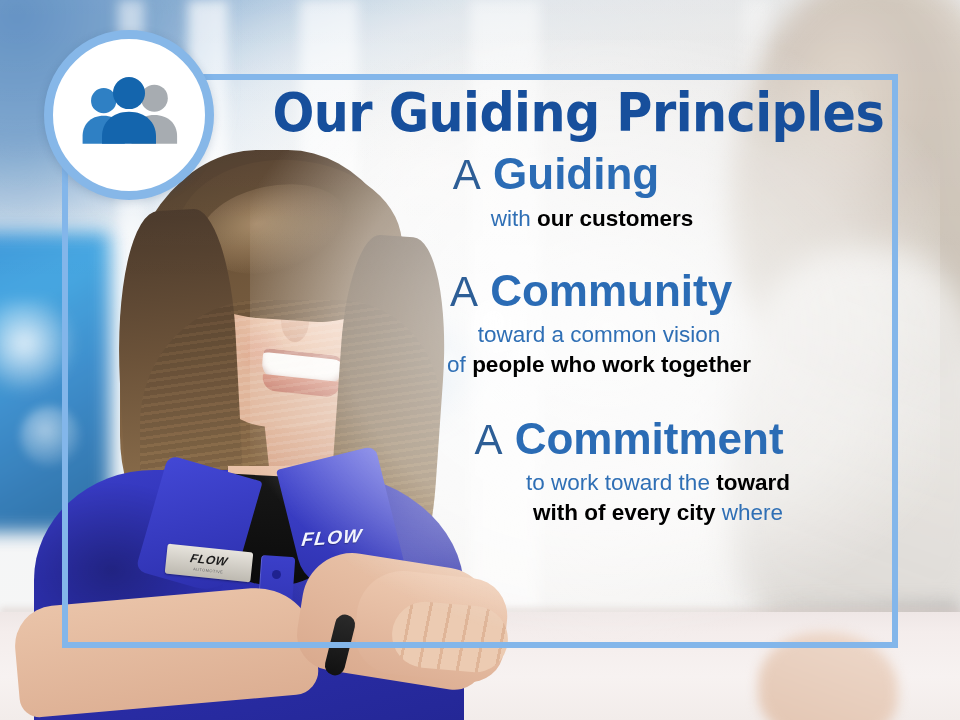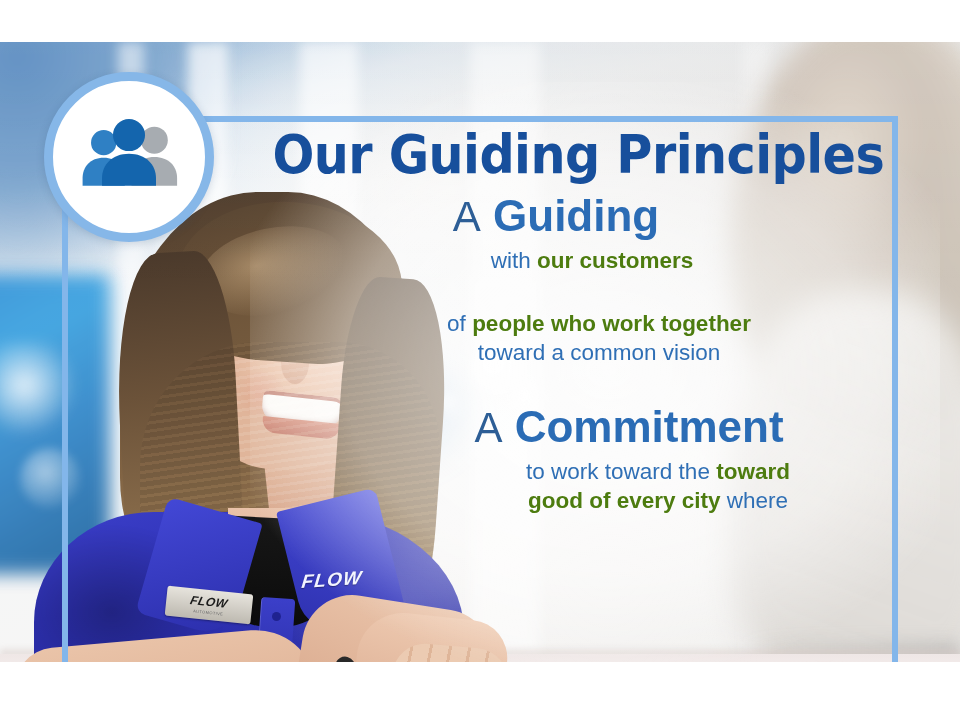--- a/index.html
+++ b/index.html
@@ -6,24 +6,23 @@
   * { margin:0; padding:0; box-sizing:border-box; }
   html,body{
     width:960px; height:720px; overflow:hidden;
     font-family:"Liberation Sans","DejaVu Sans",sans-serif;
     background:#ffffff;
   }
 
   
   .poster{
     position:relative;
-    width:960px; height:620px;
+    width:960px; height:720px;
     overflow:hidden;
     background:#eef2f6;
-    margin-top:42px;
   }
 
   
   .photo{ position:absolute; inset:0; overflow:hidden; }
 
   
   .bg-base{
     position:absolute; inset:0;
     background:
       radial-gradient(120% 90% at 86% 18%,  rgba(232,230,228,.95) 0%, rgba(232,230,228,0) 55%),
@@ -341,21 +340,21 @@
   .principle{ margin-top:16px; }
   .p-head{
     font-size:44px; line-height:1.08;
     color:#2b6cb5; font-weight:700; white-space:nowrap;
   }
   .p-head .art{ font-weight:400; color:#2d5e96; font-size:42px; }
   .p-sub{
     font-size:22.5px; line-height:1.3; color:#2f6fb5; font-weight:400;
     margin-top:6px;
   }
-  .p-sub b{ font-weight:700; color:#4d7c0f; }
+  .p-sub b{ font-weight:700; color:#000000; }
 
   
   #principle-covenant  { margin-top:10px; }
   #principle-covenant  .p-head{ padding-right:28px; }
   #principle-covenant  .p-sub { padding-left:44px; }
 
   #principle-community { margin-top:34px; }
   #principle-community .p-head{ padding-left:42px; }
   #principle-community .p-sub { padding-left:58px; }
 
@@ -466,31 +465,35 @@
       <div class="p-head">
         <span class="art">A</span>
         <span>Guiding</span>
       </div>
       <div class="p-sub">
         <span>with <b>our customers</b></span>
       </div>
     </div>
 
     <div class="principle" id="principle-community">
+      <div class="p-head">
+        <span class="art">A</span>
+        <span>Community</span>
+      </div>
       <div class="p-sub">
+        <div>toward a common vision</div>
         <div>of <b>people who work together</b></div>
-        <div>toward a common vision</div>
       </div>
     </div>
 
     <div class="principle" id="principle-commitment">
       <div class="p-head">
         <span class="art">A</span>
         <span>Commitment</span>
       </div>
       <div class="p-sub">
         <div>to work toward the <b>toward</b></div>
-        <div><b>good of every city</b> where</div>
+        <div><b>with of every city</b> where</div>
       </div>
     </div>
 
   </div>
 </div>
 
 </body></html>

